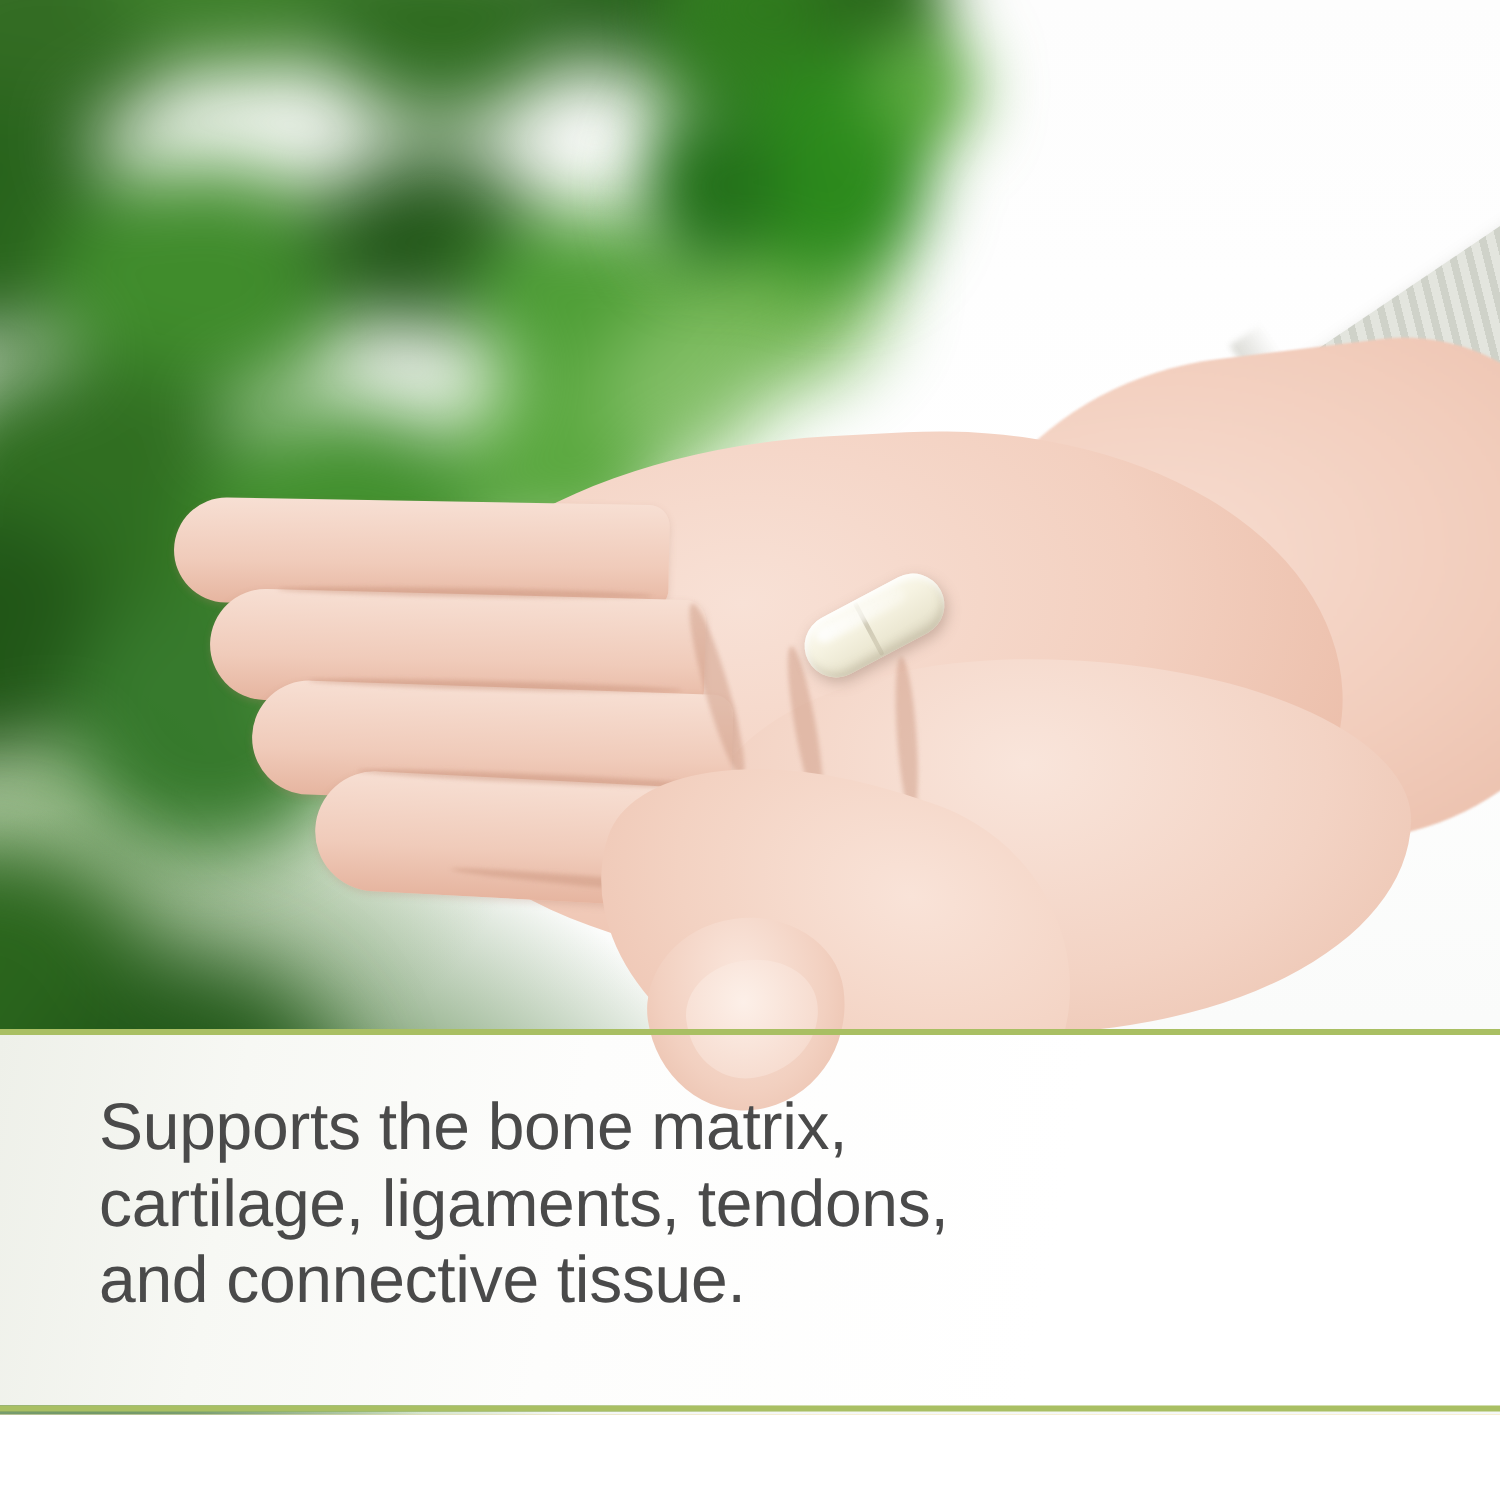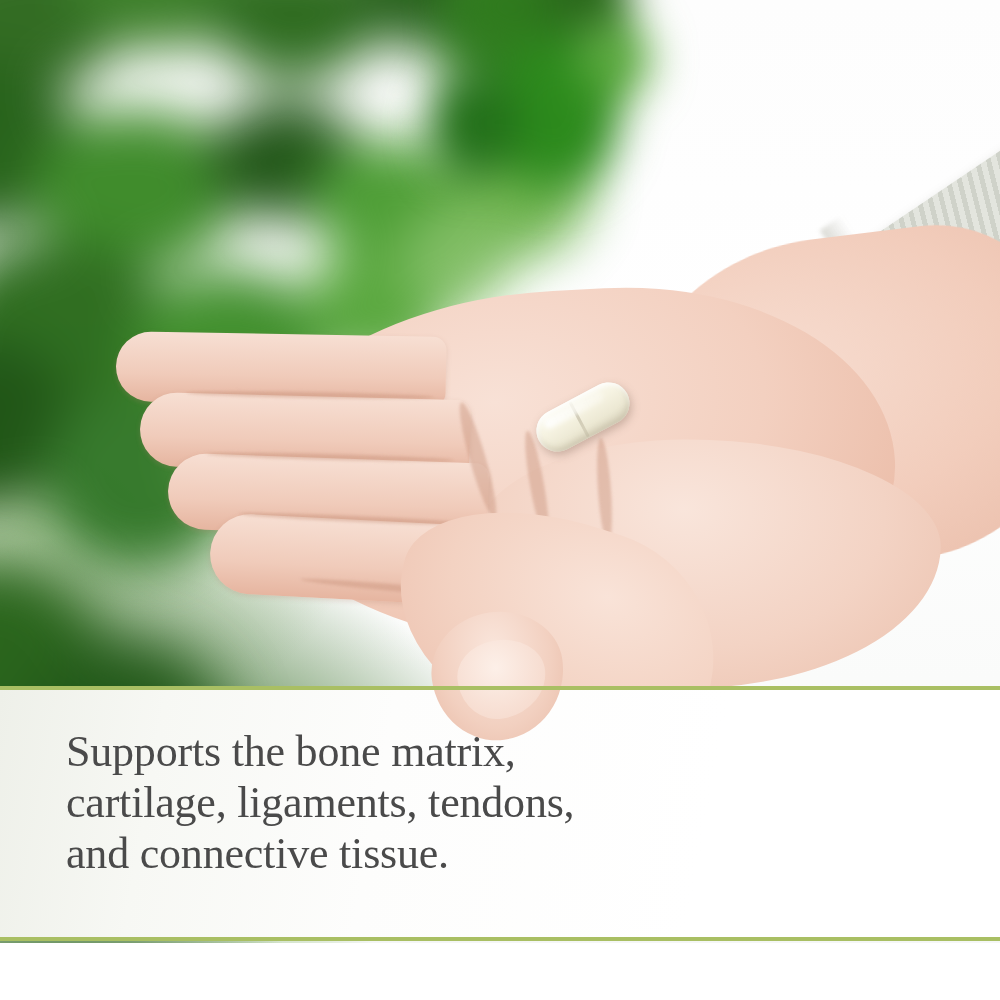--- a/index.html
+++ b/index.html
@@ -6,21 +6,21 @@
     margin: 0;
     padding: 0;
     background: #ffffff;
   }
   #page {
     position: relative;
     width: 1000px;
     height: 943px;
     overflow: hidden;
     background: #eab308;
-    font-family: Liberation Serif, serif;
+    font-family: Liberation Sans, sans-serif;
   }
 
   
   .photo {
     position: absolute;
     inset: 0;
     overflow: hidden;
     background:
       radial-gradient(ellipse 60% 55% at 12% 96%, rgba(46,104,30,0.95) 0%, rgba(46,104,30,0.55) 45%, rgba(46,104,30,0) 72%),
       radial-gradient(ellipse 46% 34% at 3% 56%, rgba(120,170,92,0.55) 0%, rgba(120,170,92,0) 70%),

